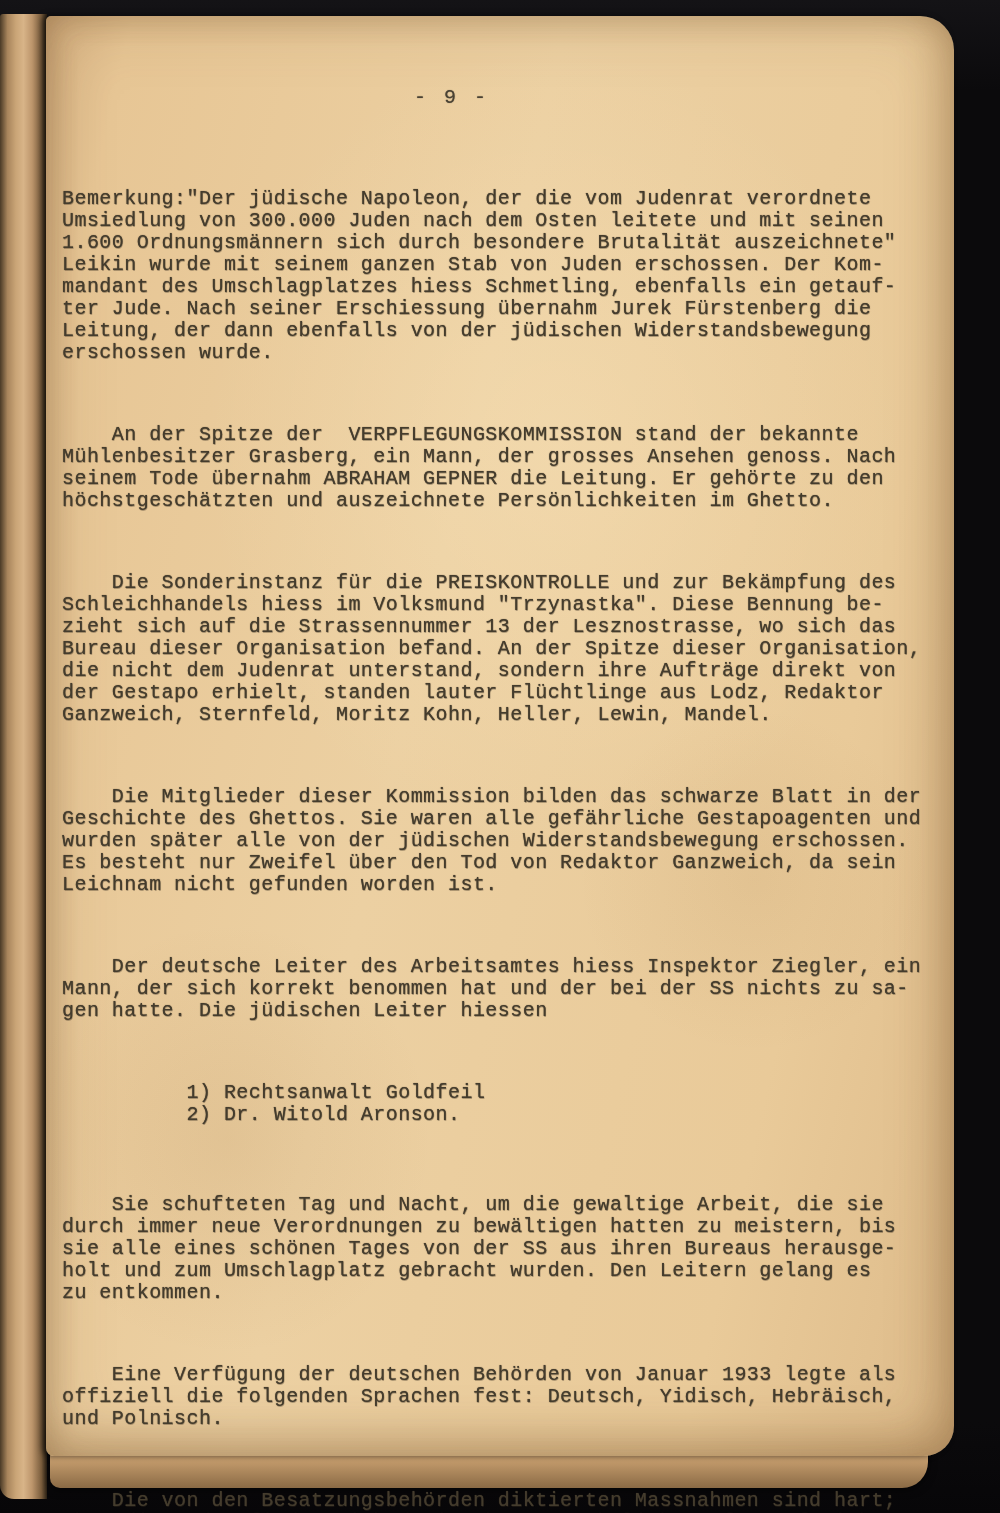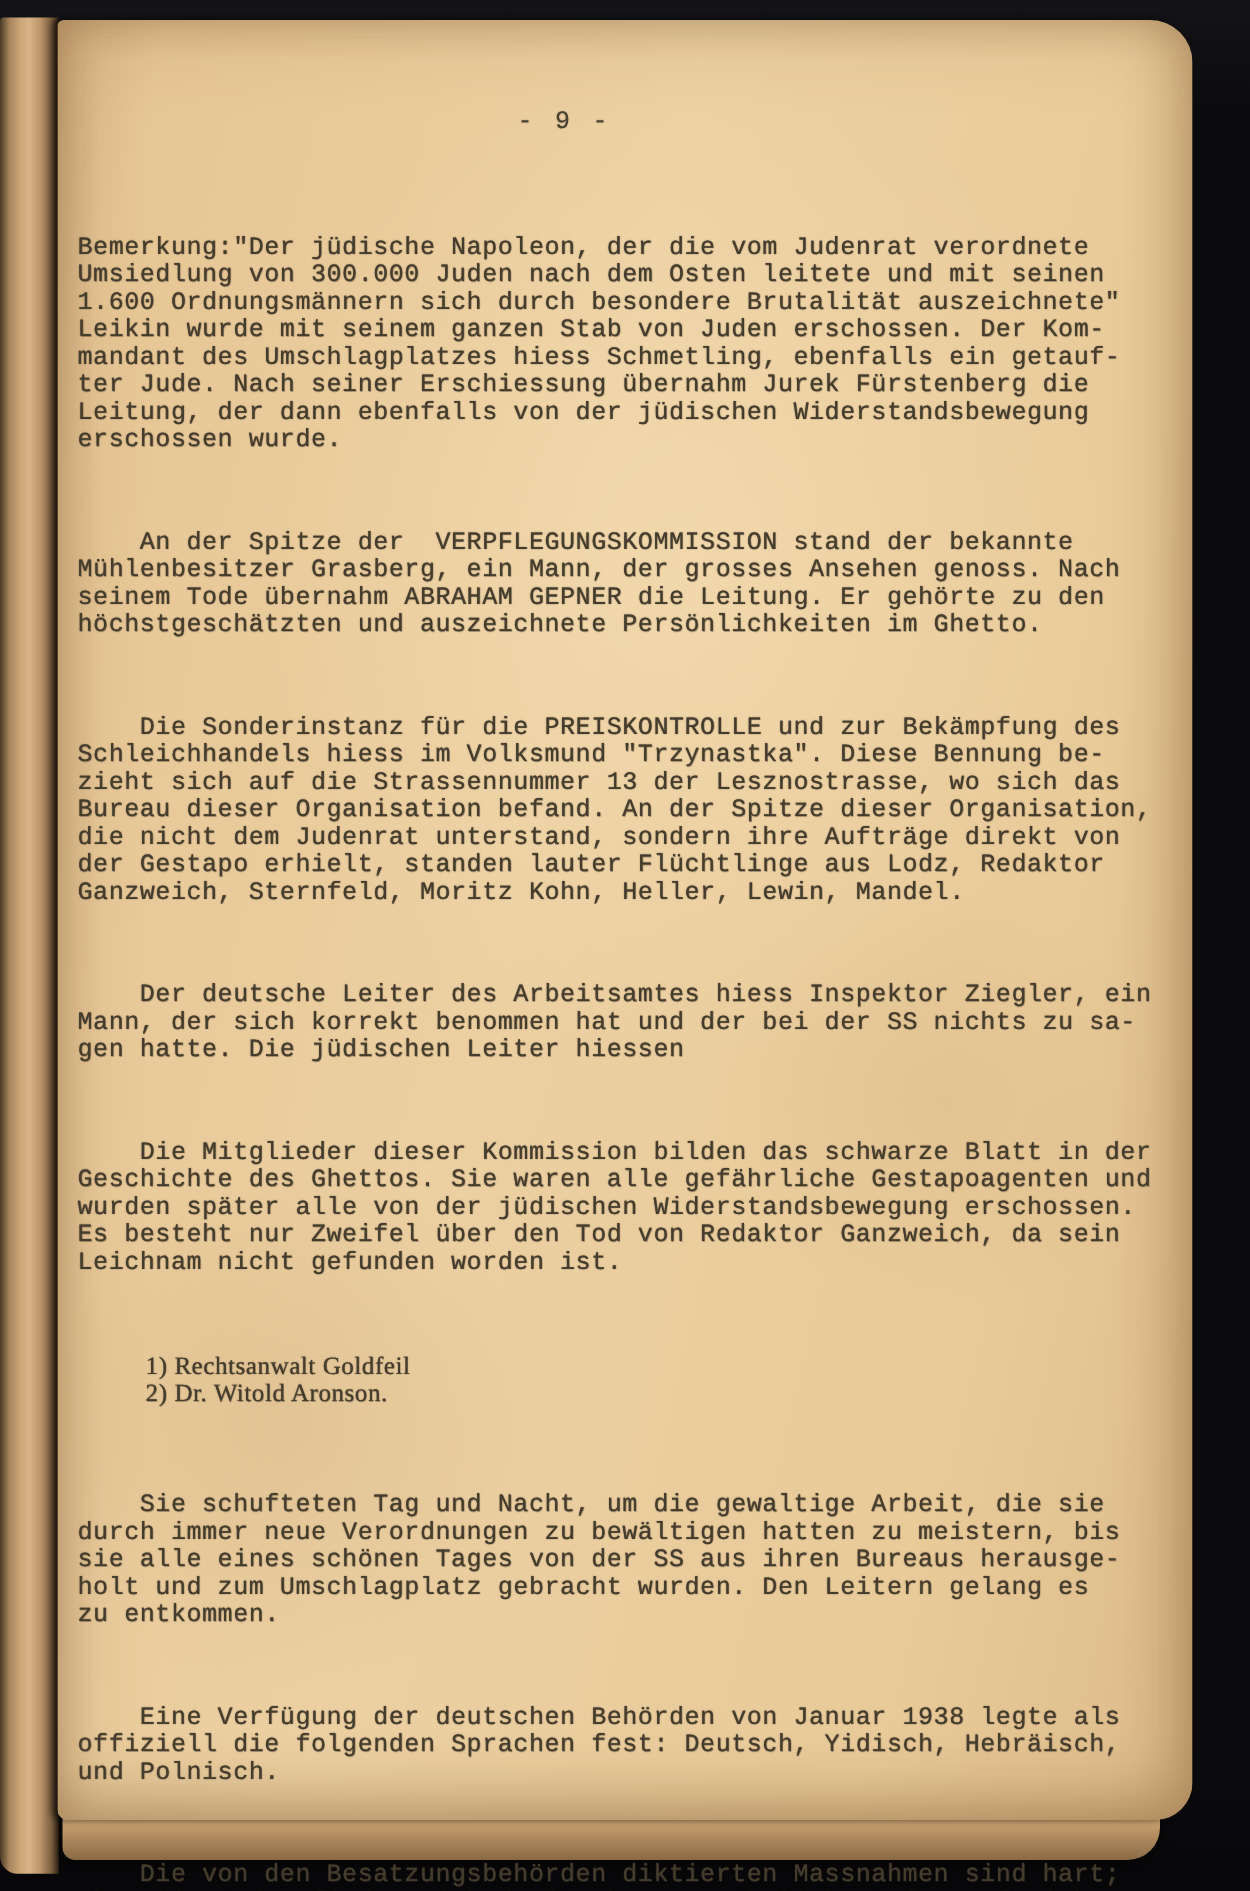--- a/index.html
+++ b/index.html
@@ -58,21 +58,21 @@
     position: absolute;
     left: 16px; top: 128px; width: 888px;
     font-size: 20px;
     line-height: 22px;
     letter-spacing: 0.45px;
     color: #443c2d;
     white-space: pre;
     text-shadow: 0 0 1px rgba(70,60,45,0.85), 0.5px 0.5px 0 rgba(60,50,38,0.30);
   }
   .para { margin: 0 0 16px 0; }
-  .para.gap-list { margin-bottom: 24px; font-family: Liberation Serif, serif; }
+  .para.gap-list { margin-bottom: 24px; }
   .para.gap-tight { margin-bottom: 10px; }
 </style>
 </head>
 <body>
 
 <div class="photo">
   <div class="left-roll"></div>
   <div class="under-page"></div>
 
   <div class="page">
@@ -91,36 +91,36 @@
 Mühlenbesitzer Grasberg, ein Mann, der grosses Ansehen genoss. Nach
 seinem Tode übernahm ABRAHAM GEPNER die Leitung. Er gehörte zu den
 höchstgeschätzten und auszeichnete Persönlichkeiten im Ghetto.</div>
       <div class="para">    Die Sonderinstanz für die PREISKONTROLLE und zur Bekämpfung des
 Schleichhandels hiess im Volksmund "Trzynastka". Diese Bennung be-
 zieht sich auf die Strassennummer 13 der Lesznostrasse, wo sich das
 Bureau dieser Organisation befand. An der Spitze dieser Organisation,
 die nicht dem Judenrat unterstand, sondern ihre Aufträge direkt von
 der Gestapo erhielt, standen lauter Flüchtlinge aus Lodz, Redaktor
 Ganzweich, Sternfeld, Moritz Kohn, Heller, Lewin, Mandel.</div>
-      <div class="para">    Der deutsche Leiter des Arbeitsamtes hiess Inspektor Ziegler, ein
-Mann, der sich korrekt benommen hat und der bei der SS nichts zu sa-
-gen hatte. Die jüdischen Leiter hiessen</div>
       <div class="para">    Die Mitglieder dieser Kommission bilden das schwarze Blatt in der
 Geschichte des Ghettos. Sie waren alle gefährliche Gestapoagenten und
 wurden später alle von der jüdischen Widerstandsbewegung erschossen.
 Es besteht nur Zweifel über den Tod von Redaktor Ganzweich, da sein
 Leichnam nicht gefunden worden ist.</div>
+      <div class="para">    Der deutsche Leiter des Arbeitsamtes hiess Inspektor Ziegler, ein
+Mann, der sich korrekt benommen hat und der bei der SS nichts zu sa-
+gen hatte. Die jüdischen Leiter hiessen</div>
       <div class="para gap-list">          1) Rechtsanwalt Goldfeil
           2) Dr. Witold Aronson.</div>
       <div class="para">    Sie schufteten Tag und Nacht, um die gewaltige Arbeit, die sie
 durch immer neue Verordnungen zu bewältigen hatten zu meistern, bis
 sie alle eines schönen Tages von der SS aus ihren Bureaus herausge-
 holt und zum Umschlagplatz gebracht wurden. Den Leitern gelang es
 zu entkommen.</div>
-      <div class="para">    Eine Verfügung der deutschen Behörden von Januar 1938 legte als
+      <div class="para">    Eine Verfügung der deutschen Behörden von Januar 1933 legte als
 offiziell die folgenden Sprachen fest: Deutsch, Yidisch, Hebräisch,
 und Polnisch.</div>
       <div class="para gap-tight">    Die von den Besatzungsbehörden diktierten Massnahmen sind hart;
 aber die Juden finden sich damit ab, ungewöhnliche Opfer auf sich
 zu nehmen; denn sie hoffen, dass der Krieg nicht lange dauern wird
 und dass dann - dass dann die Sonne der Freiheit ihnen wieder Herz
 und Leib erwärmen werde !</div>
       
       
     </div>

